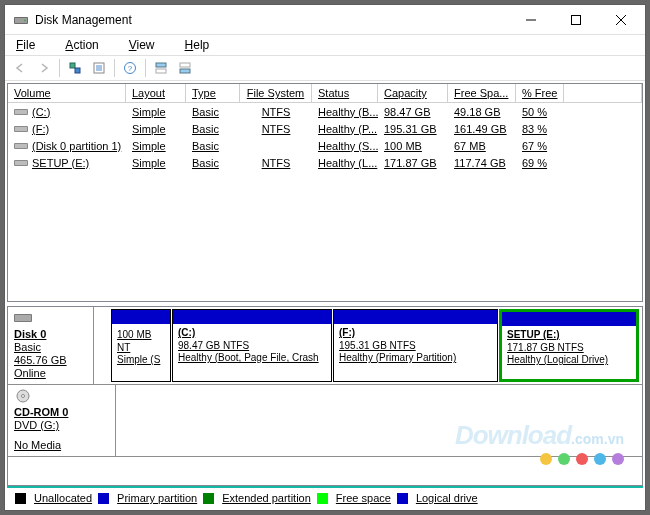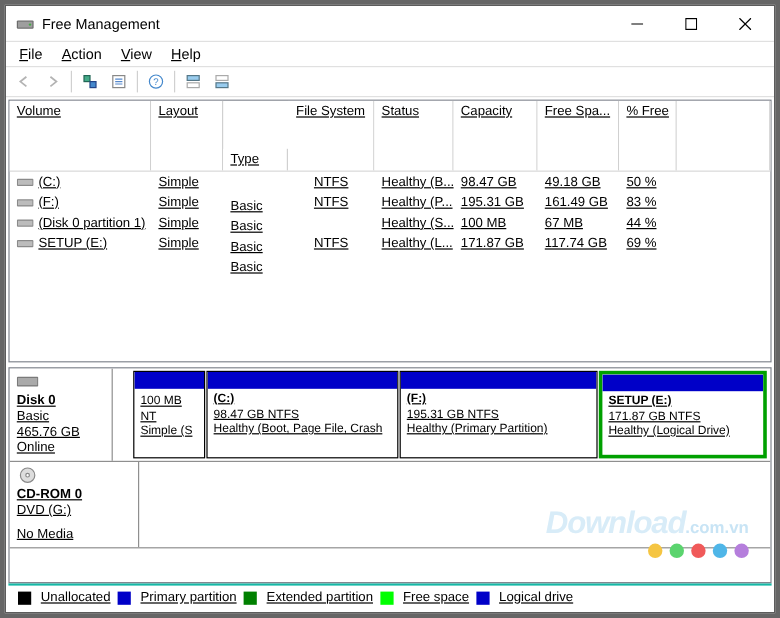--- a/index.html
+++ b/index.html
@@ -3,32 +3,32 @@
 <meta charset="utf-8">
 <style>
 * { box-sizing: border-box; margin: 0; padding: 0; }
 body { font-family: "Segoe UI", Tahoma, sans-serif; font-size: 11px; background: #666; padding: 4px; }
 .window { width: 642px; height: 507px; background: #fff; border: 1px solid #5c5c5c; display: flex; flex-direction: column; }
 .titlebar { height: 30px; background: #fff; display: flex; align-items: center; padding: 0 2px 0 8px; border-bottom: 1px solid #e0e0e0; }
 .titlebar-icon { width: 16px; height: 16px; margin-right: 6px; display: inline-flex; }
 .titlebar-title { flex: 1; font-size: 12px; color: #000; }
 .titlebar-btns { display: flex; }
 .tbtn { width: 45px; height: 29px; display: flex; align-items: center; justify-content: center; color: #000; }
-.menubar { height: 20px; display: flex; align-items: center; padding: 0 4px; gap: 2px; }
+.menubar { height: 20px; display: flex; align-items: center; padding: 0 4px; gap: 16px; }
 .menu-item { padding: 2px 7px; font-size: 12px; }
 .menu-item .ul { text-decoration: underline; }
 .toolbar { height: 26px; border-top: 1px solid #e0e0e0; border-bottom: 1px solid #e0e0e0; display: flex; align-items: center; padding: 0 4px; gap: 2px; }
 .tool { width: 22px; height: 22px; display: flex; align-items: center; justify-content: center; border: 1px solid transparent; }
 .tool.disabled { opacity: 0.4; }
 .tool-sep { width: 1px; height: 18px; background: #d0d0d0; margin: 0 2px; }
 .content { flex: 1; display: flex; flex-direction: column; padding: 2px; overflow: hidden; text-decoration: underline; }
 .grid-pane { flex: 1; border: 1px solid #828790; overflow: hidden; background: #fff; }
 .grid-header { display: flex; border-bottom: 1px solid #d0d0d0; background: #fff; }
 .gh { padding: 3px 6px; border-right: 1px solid #d0d0d0; font-size: 11px; color: #000; white-space: nowrap; overflow: hidden; background: #fff; }
-.c-vol { width: 118px; } .c-lay { width: 60px; } .c-typ { width: 54px; margin-top: 40px; } .c-fs { width: 72px; text-align: center; } .c-st { width: 66px; } .c-cap { width: 70px; } .c-fr { width: 68px; } .c-pct { width: 48px; } .c-end { flex:1; }
+.c-vol { width: 118px; } .c-lay { width: 60px; } .c-typ { width: 54px; } .c-fs { width: 72px; text-align: center; } .c-st { width: 66px; } .c-cap { width: 70px; } .c-fr { width: 68px; } .c-pct { width: 48px; } .c-end { flex:1; }
 .grid-row { display: flex; align-items: center; height: 17px; }
 .gc { padding: 1px 6px; font-size: 11px; white-space: nowrap; overflow: hidden; }
 .vol-cell { display: flex; align-items: center; gap: 4px; }
 .vol-icon { width: 14px; height: 11px; display: inline-flex; }
 .splitter { height: 4px; cursor: row-resize; }
 .disk-pane { height: 180px; border: 1px solid #828790; background: #fff; overflow: hidden; position: relative; }
 .disk-row { display: flex; border-bottom: 1px solid #8f8f8f; height: 78px; gap: 15px; }
 .disk-label { width: 108px; border-right: 1px solid #8f8f8f; padding: 4px 6px; font-size: 11px; display: flex; flex-direction: column; gap: 1px; }
 .disk-label .dn { font-weight: bold; }
 .disk-label .dicon { width: 18px; height: 14px; margin-bottom: 2px; }
@@ -52,21 +52,21 @@
 <div class="window">
 
   <div class="titlebar">
     <span class="titlebar-icon">
       <svg viewBox="0 0 16 16">
           <rect x="1" y="5" width="14" height="7" rx="1" fill="#6b6b6b"></rect>
           <rect x="2" y="6" width="12" height="5" fill="#9e9e9e"></rect>
           <circle cx="12" cy="8.5" r="1" fill="#4a4"></circle>
         </svg>
     </span>
-    <span class="titlebar-title">Free Management</span>
+    <span class="titlebar-title">Disk Management</span>
     <div class="titlebar-btns">
       <div class="tbtn">
           <svg width="10" height="10">
             <line x1="0" y1="5" x2="10" y2="5" stroke="currentColor" stroke-width="1"></line>
           </svg>
         </div>
       <div class="tbtn">
           <svg width="10" height="10">
             <rect x="0.5" y="0.5" width="9" height="9" fill="none" stroke="currentColor" stroke-width="1"></rect>
           </svg>
@@ -195,21 +195,21 @@
                 </svg>
               </span>
               <span>(Disk 0 partition 1)</span>
             </div>
             <div class="gc c-lay">Simple</div>
             <div class="gc c-typ">Basic</div>
             <div class="gc c-fs"></div>
             <div class="gc c-st">Healthy (S...</div>
             <div class="gc c-cap">100 MB</div>
             <div class="gc c-fr">67 MB</div>
-            <div class="gc c-pct">44 %</div>
+            <div class="gc c-pct">67 %</div>
           </div>
           <div class="grid-row">
             <div class="gc c-vol vol-cell">
               <span class="vol-icon">
                 <svg viewBox="0 0 14 11">
                   <rect x="0" y="3" width="14" height="6" rx="1" fill="#8a8a8a"></rect>
                   <rect x="1" y="4" width="12" height="4" fill="#bcbcbc"></rect>
                 </svg>
               </span>
               <span>SETUP (E:)</span>

